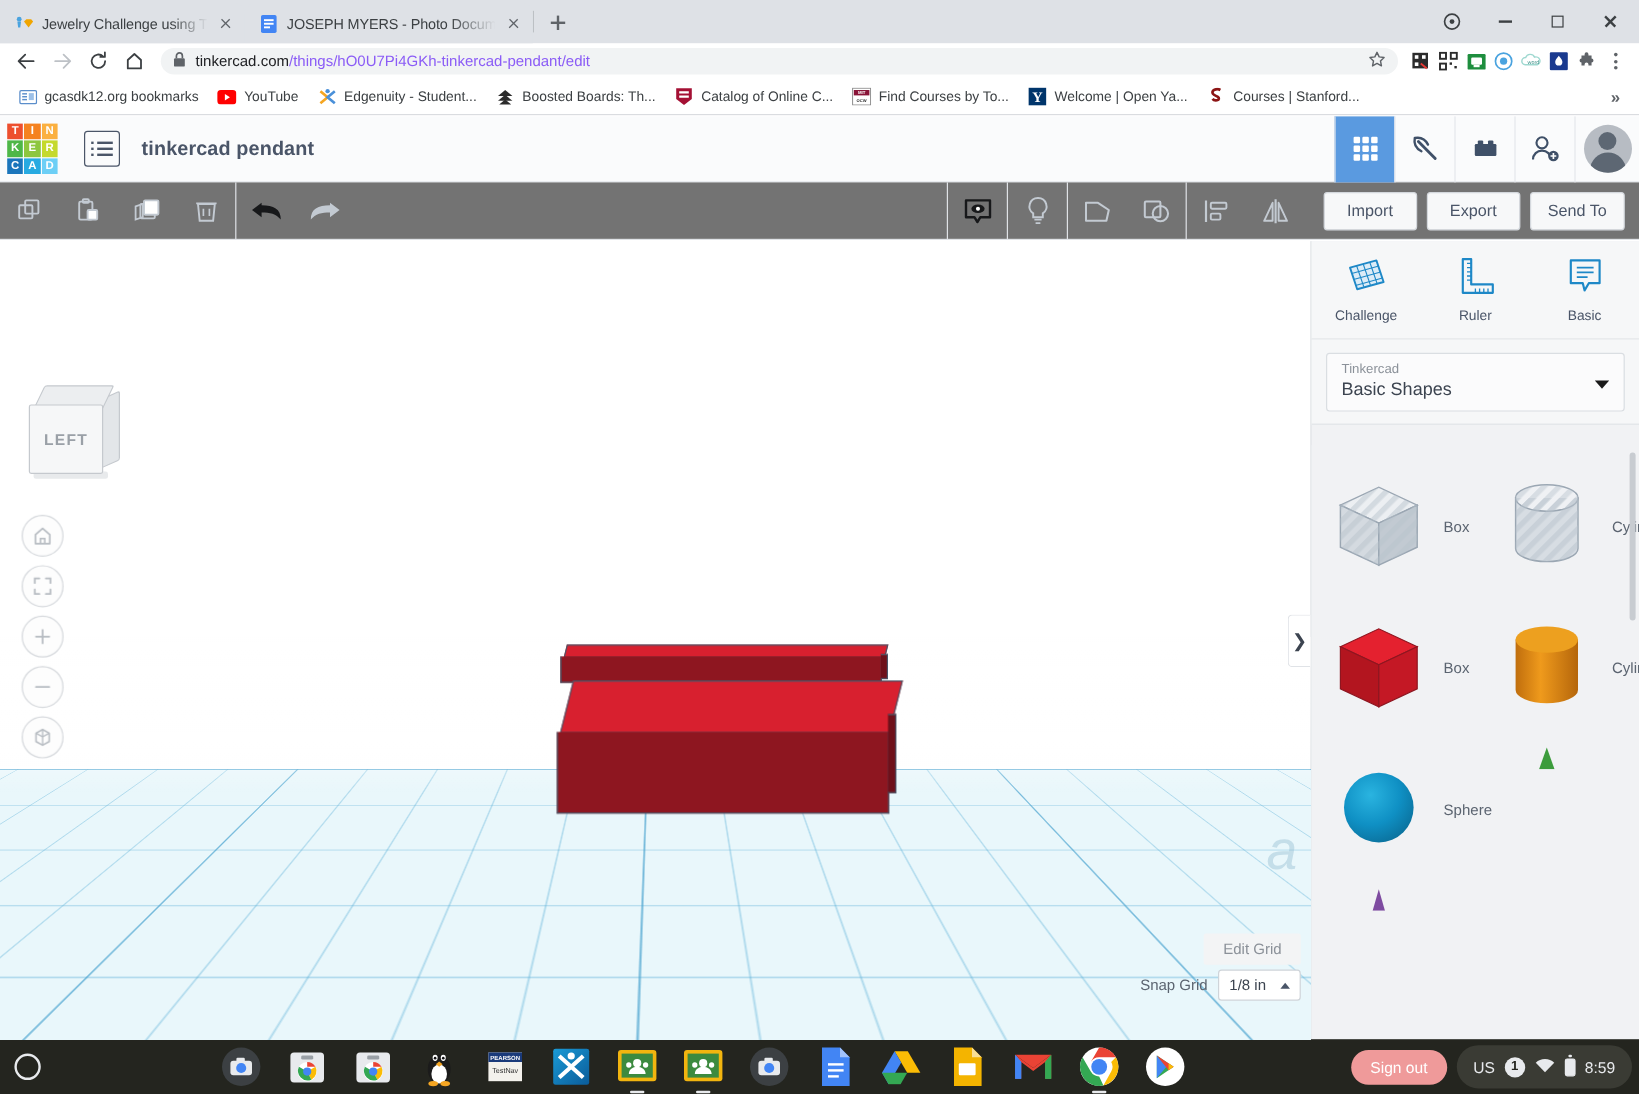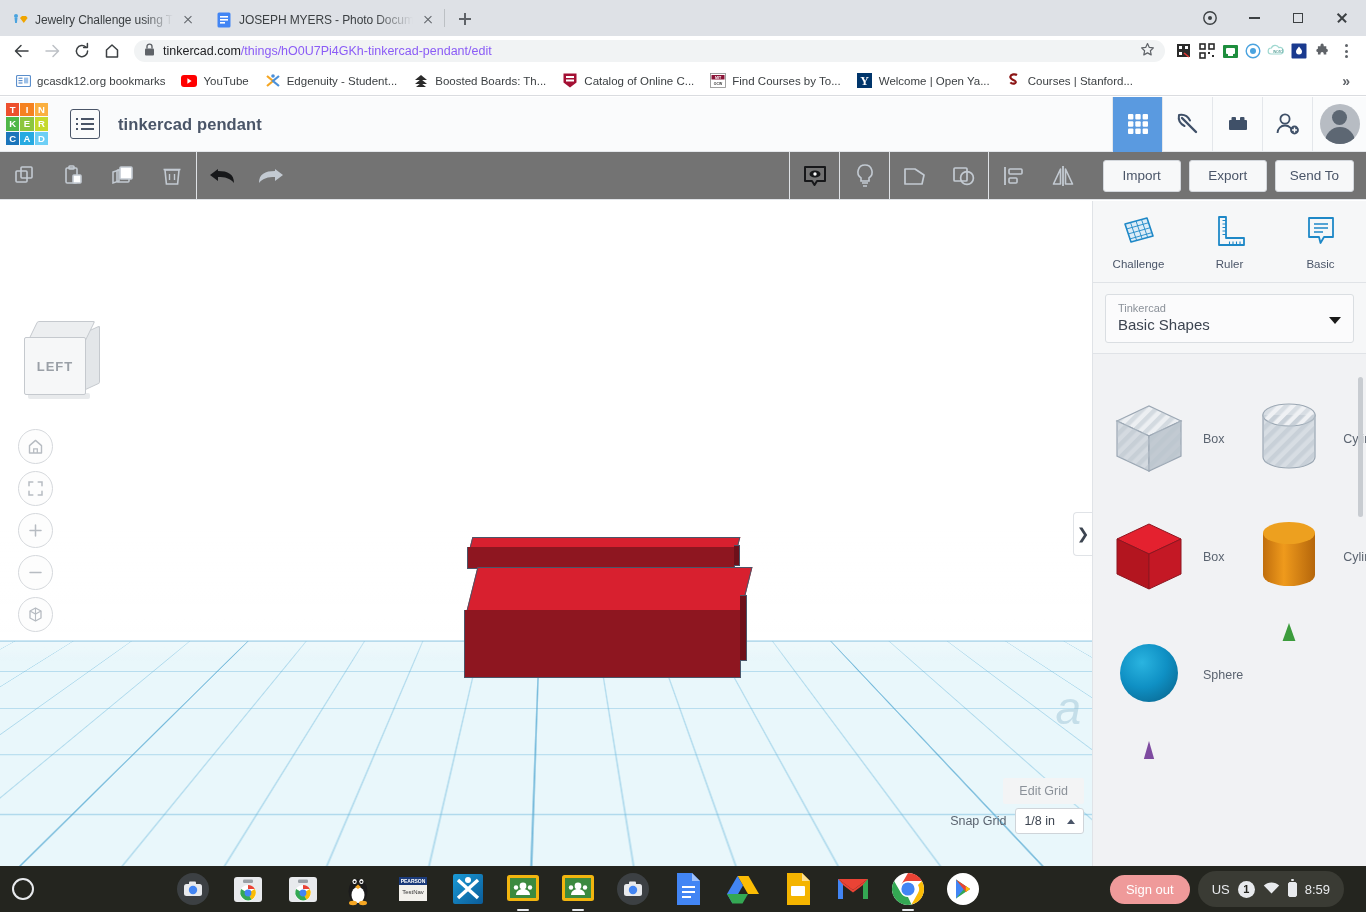--- a/index.html
+++ b/index.html
@@ -233,21 +233,21 @@
   
   .shelf {
     position: absolute; left: 0; right: 0; bottom: 0; height: 46px;
     background: #24251f; display: flex; align-items: center;
   }
   .shelf-launcher { width: 46px; display: flex; align-items: center; justify-content: center; }
   .launcher-circle { width: 22px; height: 22px; border-radius: 50%; border: 2.2px solid #e8eaed; }
   .shelf-apps { flex: 1; display: flex; align-items: center; justify-content: center; gap: 17px; }
   .app-ic { width: 38px; height: 38px; position: relative; display: flex; align-items: center; justify-content: center; }
   .app-active-dot { position: absolute; bottom: -3px; left: 50%; margin-left: -6px; width: 12px; height: 2px; background: #e8eaed; border-radius: 1px; }
-  .shelf-right { display: flex; align-items: center; gap: 8px; padding-right: 22px; }
+  .shelf-right { display: flex; align-items: center; gap: 8px; padding-right: 6px; }
   .signout {
     background: #ef9a9a; color: #fff; font-size: 13px;
     padding: 7px 16px; border-radius: 16px;
   }
   .status-tray {
     background: #3a3b34; border-radius: 18px; height: 36px;
     display: flex; align-items: center; gap: 8px; padding: 0 14px;
     color: #e8eaed; font-size: 13px;
   }
   .tray-badge { width: 17px; height: 17px; border-radius: 50%; background: #e8eaed; color: #24251f; font-size: 11px; display: flex; align-items: center; justify-content: center; font-weight: bold; }

